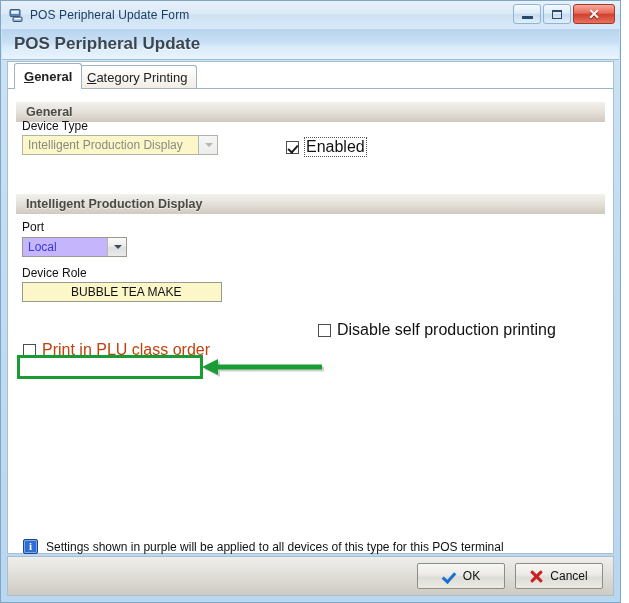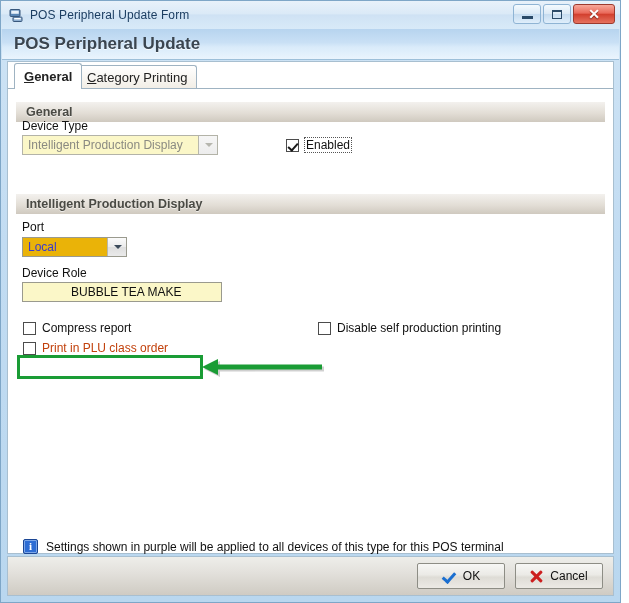--- a/index.html
+++ b/index.html
@@ -89,21 +89,21 @@
   .grouphdr span {
     margin-left: 10px; font-size: 12.5px; font-weight: bold; color: #4a4a44;
     text-shadow: 0 1px 0 rgba(255,255,255,.6);
   }
 
   .fld-label { position: absolute; font-size: 12px; color: #111; white-space: nowrap; }
 
   
   .combo {
     position: absolute; height: 20px; display: flex; align-items: stretch;
-    border: 1px solid #9a9a8e; background: #eab308;
+    border: 1px solid #9a9a8e; background: #c4b5fd;
   }
   .combo .val {
     flex: 1; display: flex; align-items: center; padding-left: 5px;
     font-size: 12px; white-space: nowrap; overflow: hidden;
   }
   .combo .btn {
     width: 19px; border-left: 1px solid #b7b7ac;
     background: linear-gradient(to bottom, #fbfbfb 0%, #ebebeb 48%, #dedede 52%, #eaeaea 100%);
     display: flex; align-items: center; justify-content: center;
   }
@@ -128,21 +128,21 @@
   .cbrow { position: absolute; display: flex; align-items: center; }
   .cbbox {
     width: 13px; height: 13px; border: 1px solid #4c4c4c; background: #ffffff;
     position: relative; flex: none;
   }
   .cbbox.checked::after {
     content: ""; position: absolute; left: 3px; top: 1px;
     width: 4px; height: 8px; border: solid #1a1a1a;
     border-width: 0 2px 2px 0; transform: rotate(42deg);
   }
-  .cblabel { margin-left: 6px; font-size: 12px; color: #111; white-space: nowrap; }
+  .cblabel { margin-left: 6px; font-size: 16px; color: #111; white-space: nowrap; }
   .cblabel.purple { color: #c2410c; }
   .cblabel.focusring { border: 1px dotted #555; padding: 0 1px; margin-left: 5px; }
 
   
   #annot-box {
     position: absolute; border: 3px solid #1a9c35; background: transparent;
     pointer-events: none;
   }
   #annot-arrow { position: absolute; pointer-events: none; }
 
@@ -257,24 +257,20 @@
       <div class="combo" style="left:14px; top:148px; width:105px;">
         <div class="val" style="color:#3a3ad0;">Local</div>
         <div class="btn">
           <span class="chev"></span>
         </div>
       </div>
 
       <div class="fld-label" style="left:14px; top:177px;">Device Role</div>
       <div class="textbox" style="left:14px; top:193px; width:200px;padding-left:48px;">BUBBLE TEA MAKE</div>
 
-      <div class="cbrow" style="left:15px; top:232px;">
-        <span class="cbbox"></span>
-        <span class="cblabel">Compress report</span>
-      </div>
 
       <div class="cbrow" style="left:15px; top:252px;">
         <span class="cbbox"></span>
         <span class="cblabel purple">Print in PLU class order</span>
       </div>
 
 
       <div class="cbrow" style="left:310px; top:232px;">
         <span class="cbbox"></span>
         <span class="cblabel">Disable self production printing</span>

